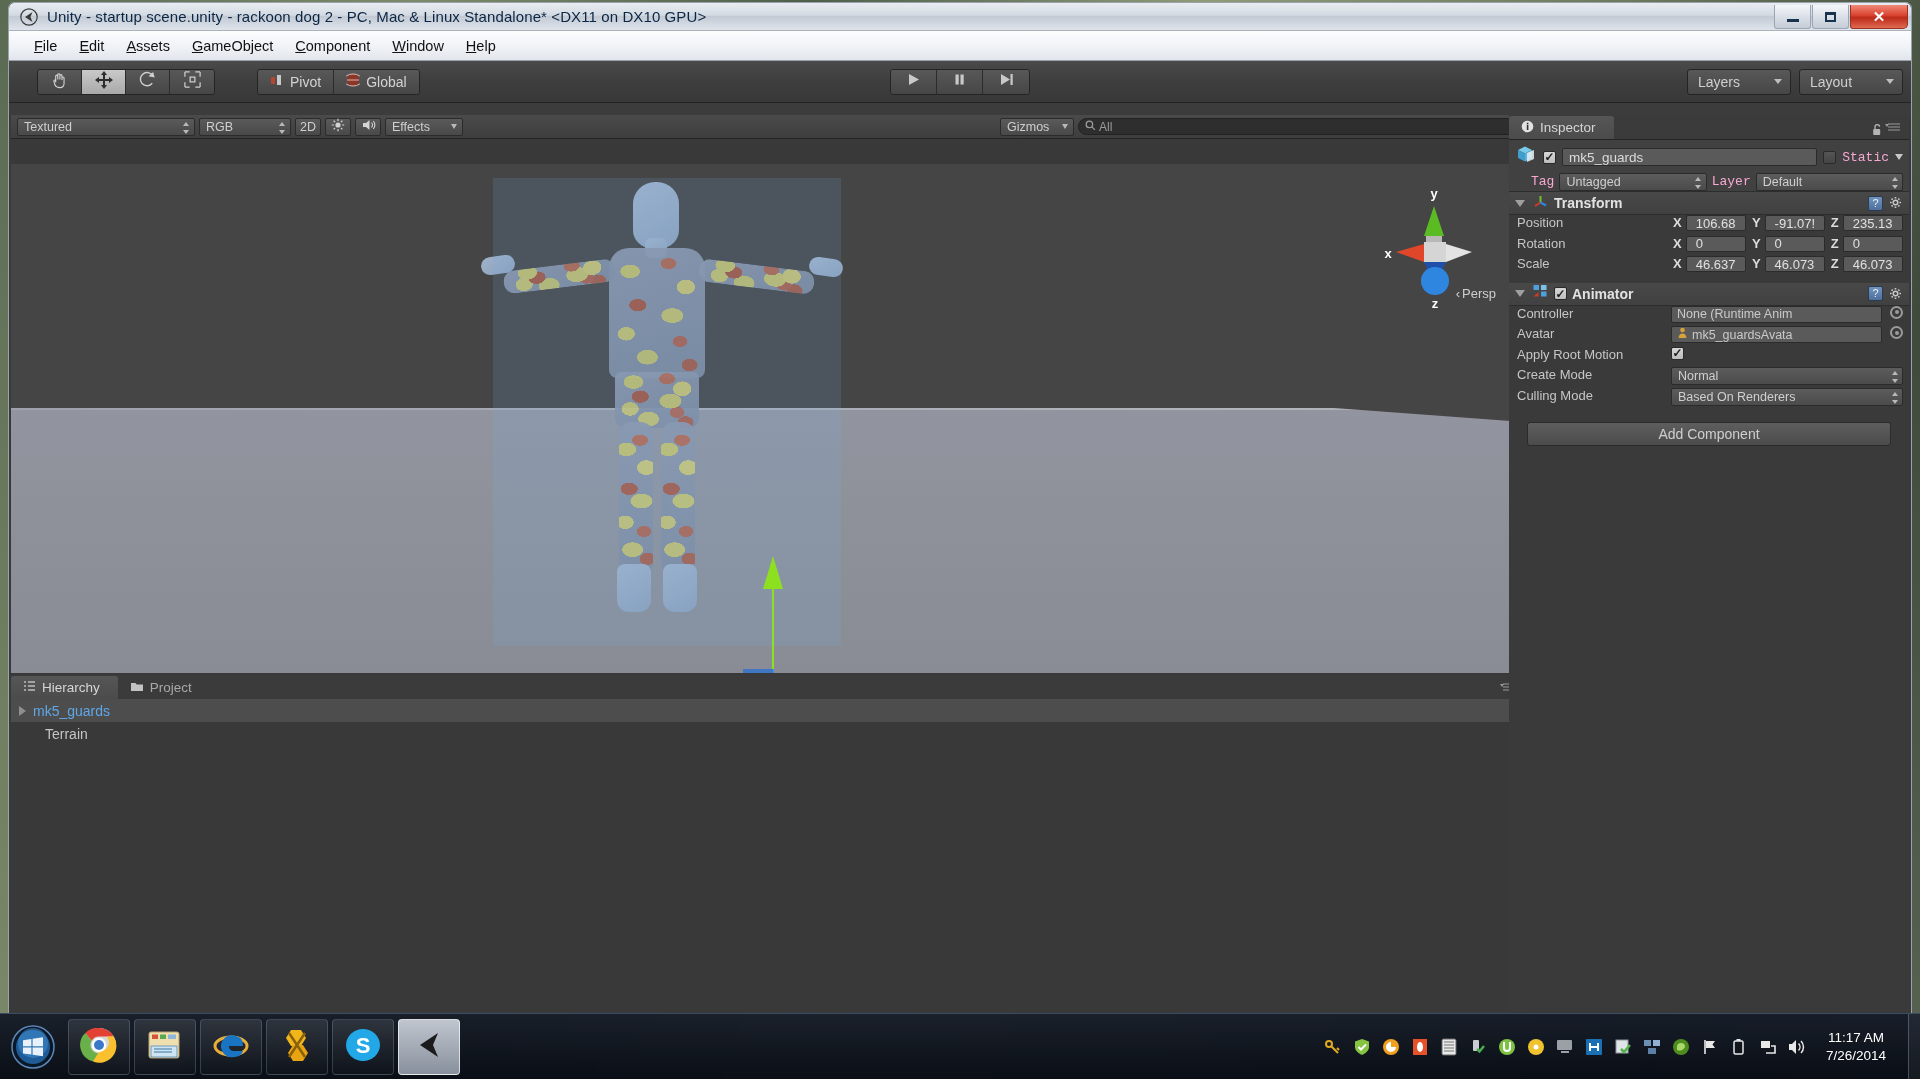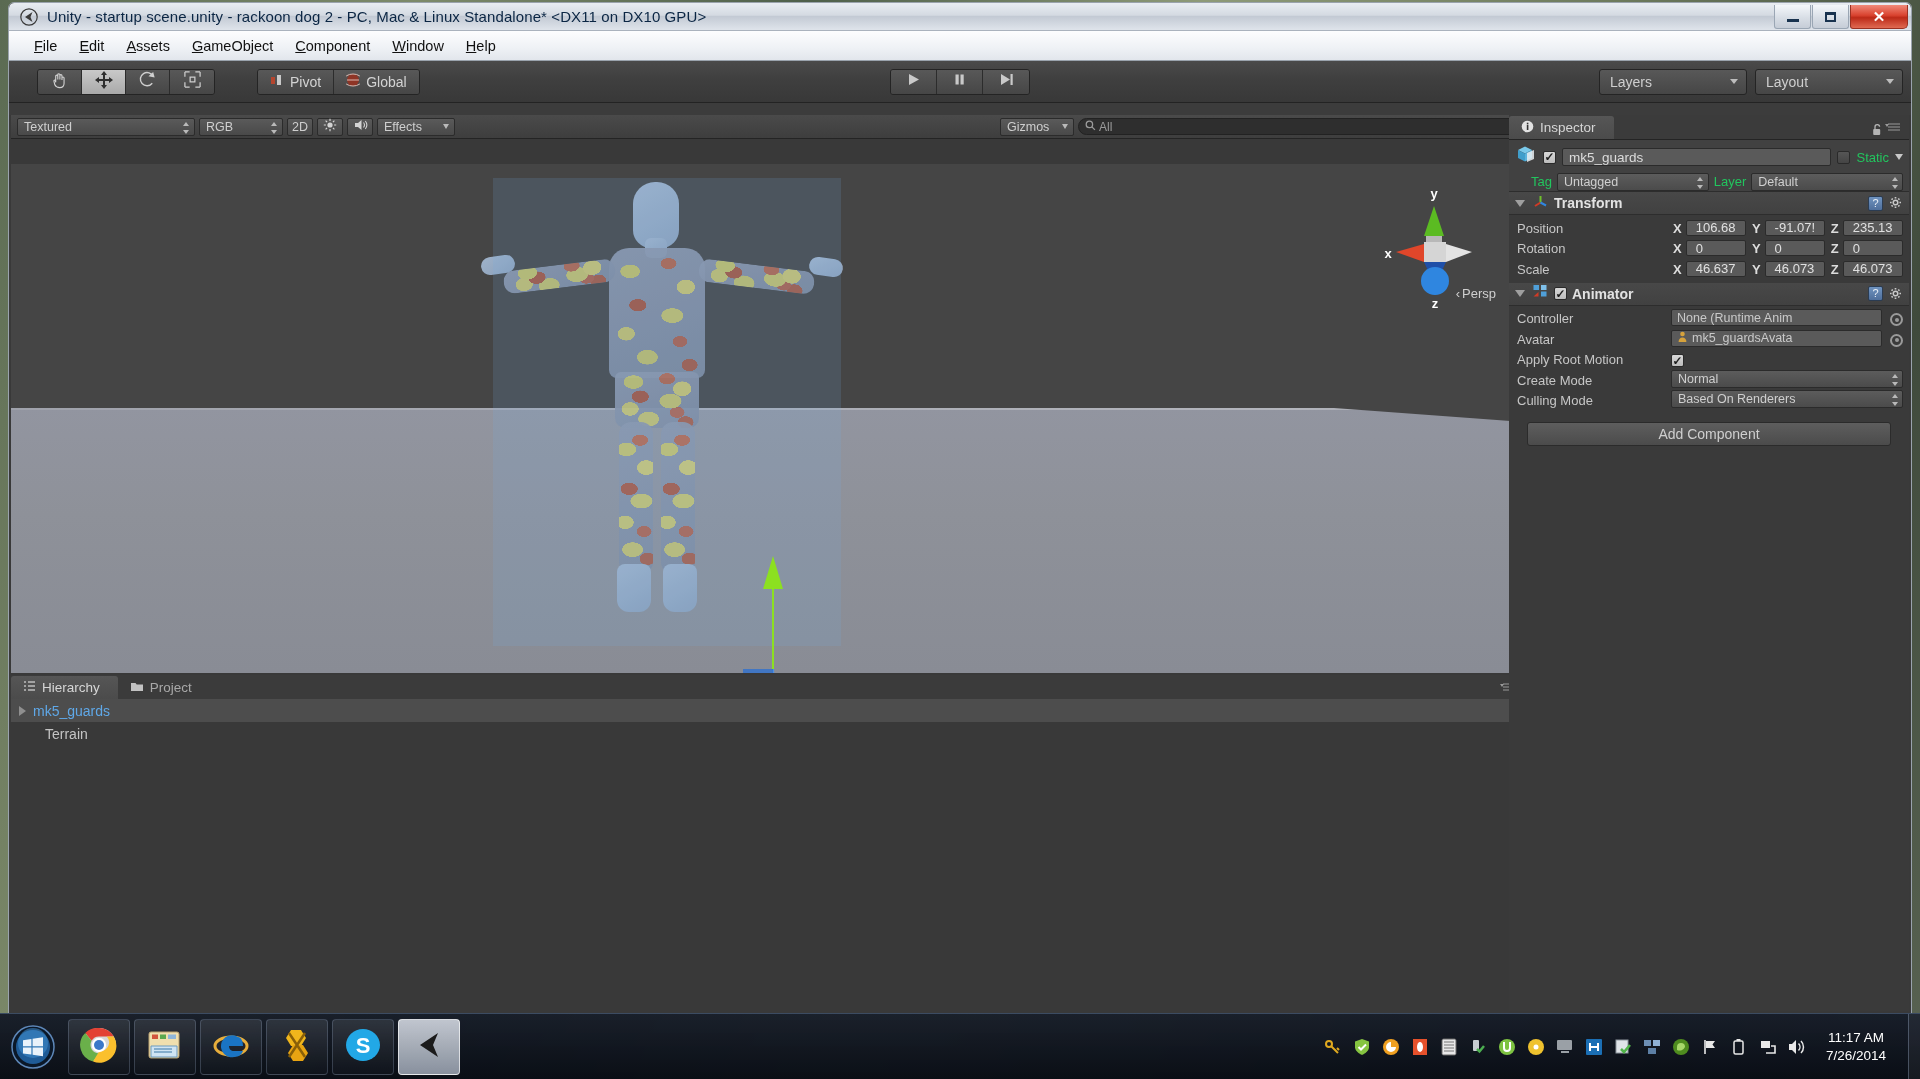--- a/index.html
+++ b/index.html
@@ -134,21 +134,21 @@
     background: linear-gradient(to bottom, #585858, #464646);
     border-right: 1px solid #2c2c2c;
     display: flex; align-items: center; justify-content: center;
   }
   .play-btn:last-child { border-right: none; }
   #toolbar-right {
     position: absolute; right: 8px;
     display: flex; gap: 8px;
   }
   .tb-dropdown {
-    height: 26px; width: 148px;
+    height: 26px; width: 104px;
     background: linear-gradient(to bottom, #585858, #464646);
     border: 1px solid #242424; border-radius: 3px;
     color: #cfcfcf; font-size: 14px;
     display: flex; align-items: center;
     padding: 0 10px;
     position: relative;
   }
   .tb-dropdown .caret {
     position: absolute; right: 8px;
     border-left: 4px solid transparent; border-right: 4px solid transparent;
@@ -383,21 +383,21 @@
     display: flex; align-items: center; justify-content: center;
     color: #1c1c1c; font-size: 12px; line-height: 1; font-weight: bold;
   }
   .cbox.off { background: linear-gradient(to bottom, #555, #454545); color: transparent; }
   .namefield {
     flex: 1; height: 18px;
     background: #5a5a5a; border: 1px solid #2b2b2b; border-radius: 2px;
     color: #dcdcdc; font-size: 13.5px;
     display: flex; align-items: center; padding-left: 6px;
   }
-  .lbl { color: #22c55e; font-size: 13px; white-space: nowrap; }
+  .lbl { color: #f9a8d4; font-size: 13px; white-space: nowrap; font-family: Liberation Mono, monospace; }
   .mini-dd {
     height: 18px; flex: 1;
     background: linear-gradient(to bottom, #5c5c5c, #4b4b4b);
     border: 1px solid #2b2b2b; border-radius: 2px;
     color: #cfcfcf; font-size: 12.5px;
     display: flex; align-items: center; padding: 0 14px 0 6px;
     position: relative;
   }
   .mini-dd .updown { position: absolute; right: 4px; top: 3px; width:7px;height:12px; display:flex;flex-direction:column;justify-content:space-between;align-items:center;}
   .mini-dd .updown i { display:block;width:0;height:0;border-left:3.5px solid transparent;border-right:3.5px solid transparent;}
@@ -437,21 +437,21 @@
   .help-ico {
     width: 15px; height: 15px; border-radius: 2px;
     background: linear-gradient(to bottom, #6f93bf, #4f6f9c);
     border: 1px solid #2b3c52;
     color: #e8eef6; font-size: 11px; line-height: 13px; text-align: center;
   }
   .gear-ico { width: 14px; height: 14px; }
 
   .prop-row {
     height: 20.5px;
-    display: flex; align-items: flex-end;
+    display: flex; align-items: flex-start;
     padding: 0 6px 0 8px;
     gap: 4px;
   }
   .prop-row .pname { color: #c6c6c6; font-size: 13px; width: 150px; }
   .vec-lbl { color: #dcdcdc; font-size: 13px; font-weight: bold; margin-left: 2px; }
   .numfield {
     height: 16px; flex: 1; min-width: 0;
     background: #5a5a5a; border: 1px solid #2b2b2b; border-radius: 2px;
     color: #e0e0e0; font-size: 13px;
     display: flex; align-items: center; padding-left: 9px;
@@ -649,21 +649,21 @@
     <div id="scene-pane">
 
       <div id="scene-subbar">
         <div class="sb-dd" style="width:178px">
           <span>Textured</span>
           <span class="updown">
               <i class="u"></i>
               <i class="d"></i>
             </span>
         </div>
-        <div class="sb-dd" style="width:84px">
+        <div class="sb-dd" style="width:92px">
           <span>RGB</span>
           <span class="updown">
               <i class="u"></i>
               <i class="d"></i>
             </span>
         </div>
         <div class="sb-btn">
           <span>2D</span>
         </div>
         <div class="sb-btn">

